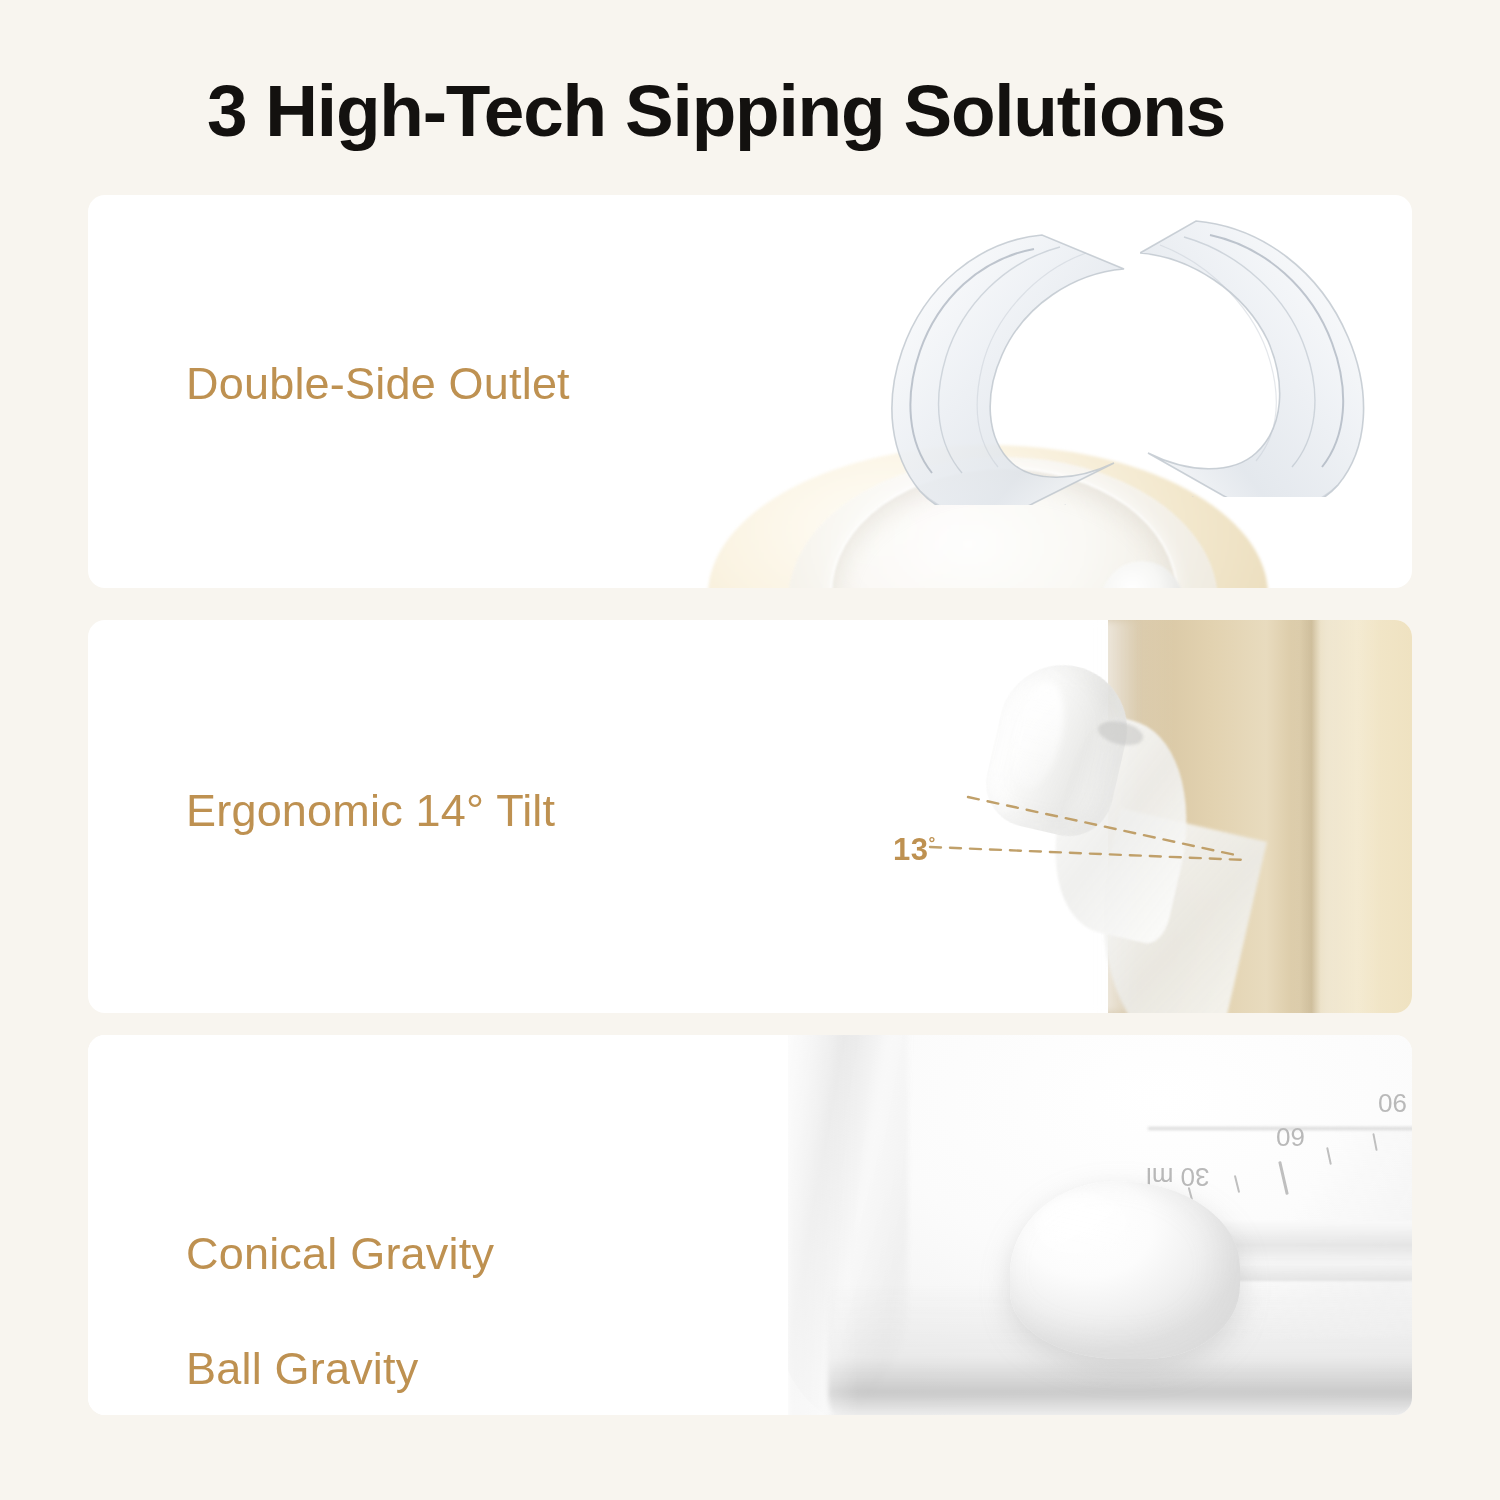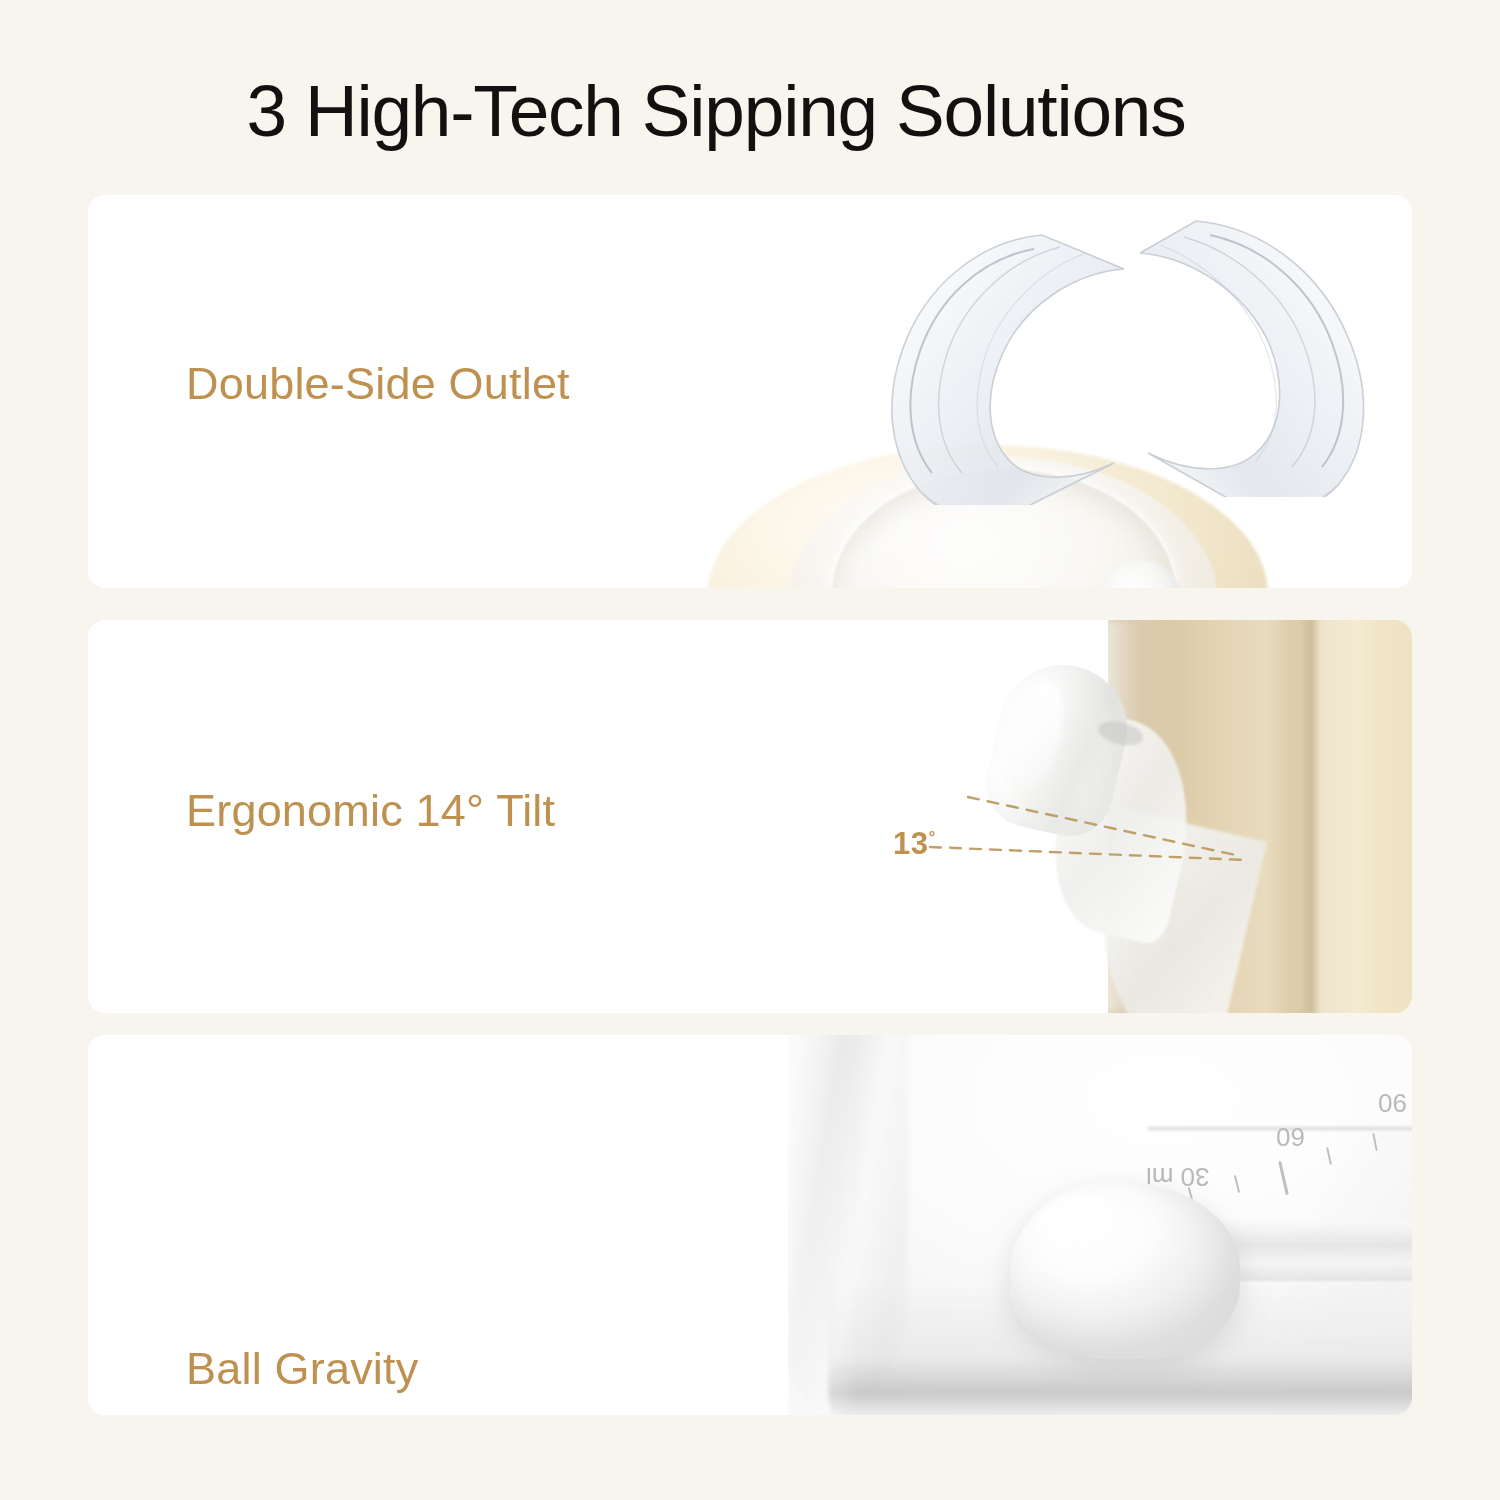--- a/index.html
+++ b/index.html
@@ -10,21 +10,21 @@
     overflow:hidden;
     position:relative;
   }
 
   
   .page-title{
     position:absolute;
     top:74px; left:0; width:1432px;
     text-align:center;
     font-size:73px;
-    font-weight:400;
+    font-weight:700;
     letter-spacing:-1.2px;
     color:#13110F;
     line-height:1.0;
     white-space:nowrap;
   }
 
   
   .card{
     position:absolute;
     left:88px;
@@ -185,21 +185,21 @@
     width:46px; height:22px;
     border-radius:50%;
     background:rgba(192,192,190,.5);
     filter:blur(1.6px);
   }
 
   
   .angle-svg{ position:absolute; left:0; top:0; width:1324px; height:393px; pointer-events:none; }
   .angle-label{
     position:absolute;
-    left:805px; top:206px;
+    left:805px; top:212px;
     font-size:31px;
     font-weight:600;
     color:#BE9151;
     letter-spacing:.5px;
   }
   .angle-label sup{ font-size:17px; vertical-align:super; }
 
   
   .c3-bottle{
     position:absolute;
@@ -402,16 +402,16 @@
 
     <div class="c3-straw"></div>
     <div class="c3-ball"></div>
     <div class="c3-ball-hl"></div>
 
     <div class="c3-white-mask"></div>
     <div class="c3-fade-l"></div>
   </div>
 
   <div class="card-label">
-    <br>
+    <span>Conical Gravity</span><br>
     <span>Ball Gravity</span>
   </div>
 </div>
 
 </body></html>

